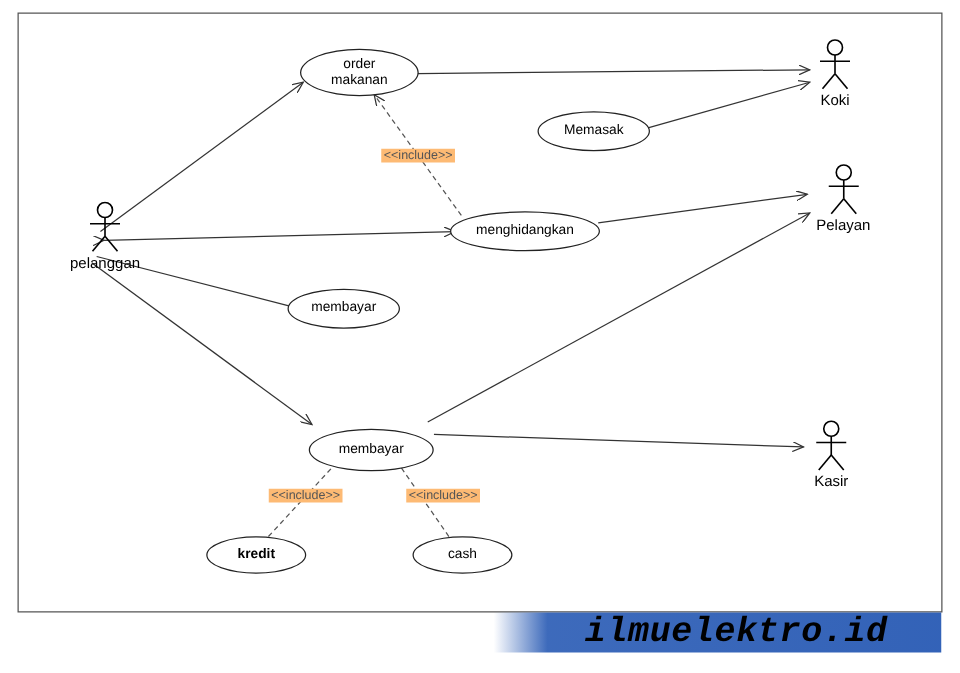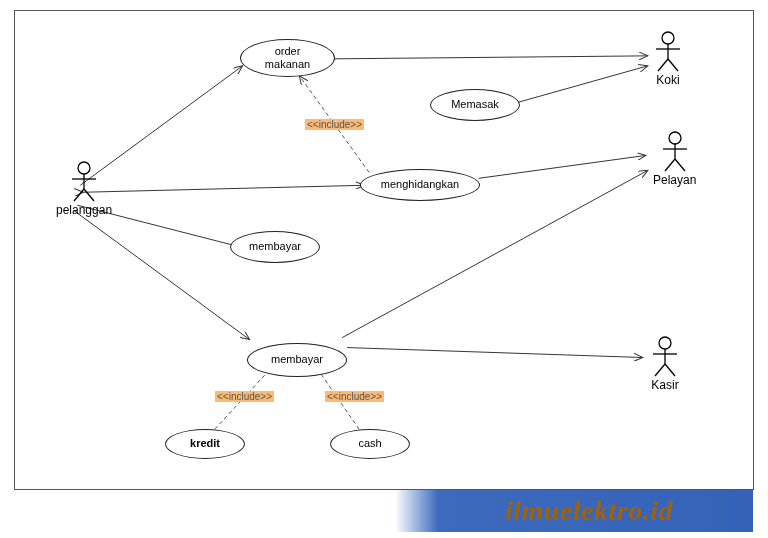--- a/index.html
+++ b/index.html
@@ -51,28 +51,28 @@
       position: absolute;
       font-size: 10px;
       color: #555;
       background: #fdba74;
       padding: 0 2px;
       text-align: right;
     }
     .watermark {
       position: absolute;
       left: 395px; top: 490px;
-      width: 358px; height: 42px;
+      width: 358px; height: 32px;
       display: flex;
       align-items: center;
       justify-content: center;
       font-size: 28px;
       font-weight: bold;
-      color: #a16207;
-      font-family: Liberation Serif, serif;
+      color: #000000;
+      font-family: Liberation Mono, monospace;
       font-style: italic;
       letter-spacing: 0.5px;
     }
     .watermark .bg {
       position: absolute;
       inset: 0;
       background: linear-gradient(90deg, rgba(40,90,180,0.0) 0%, rgba(40,90,180,0.9) 12%, rgba(40,90,180,0.95) 100%);
     }
     .watermark span { position: relative; z-index: 1; padding-left: 30px; }
   </style>

